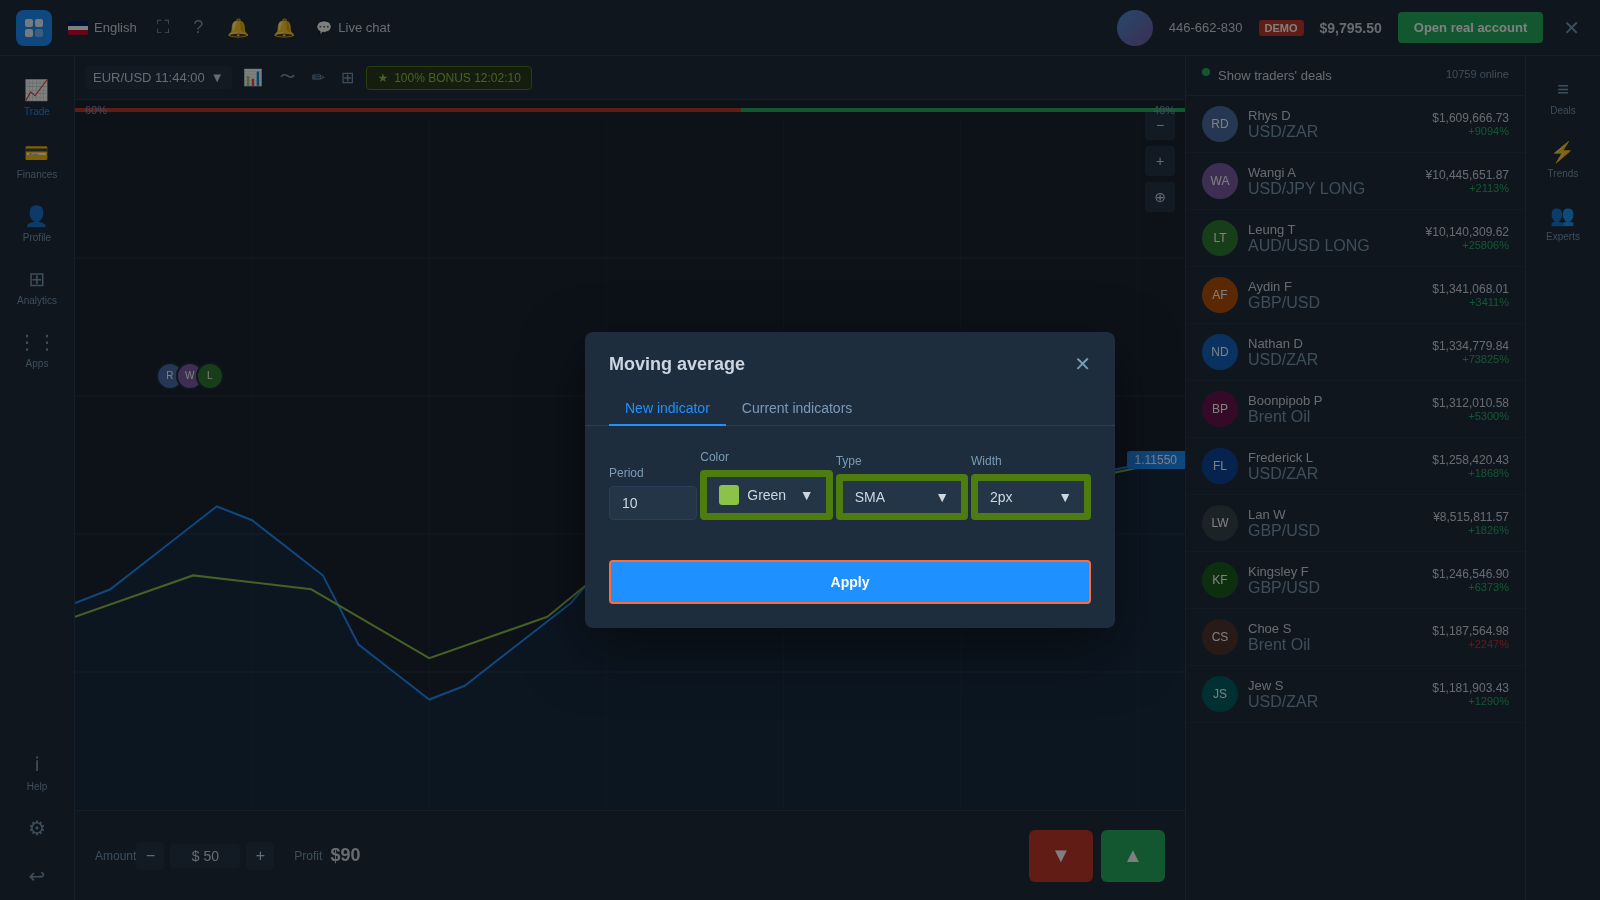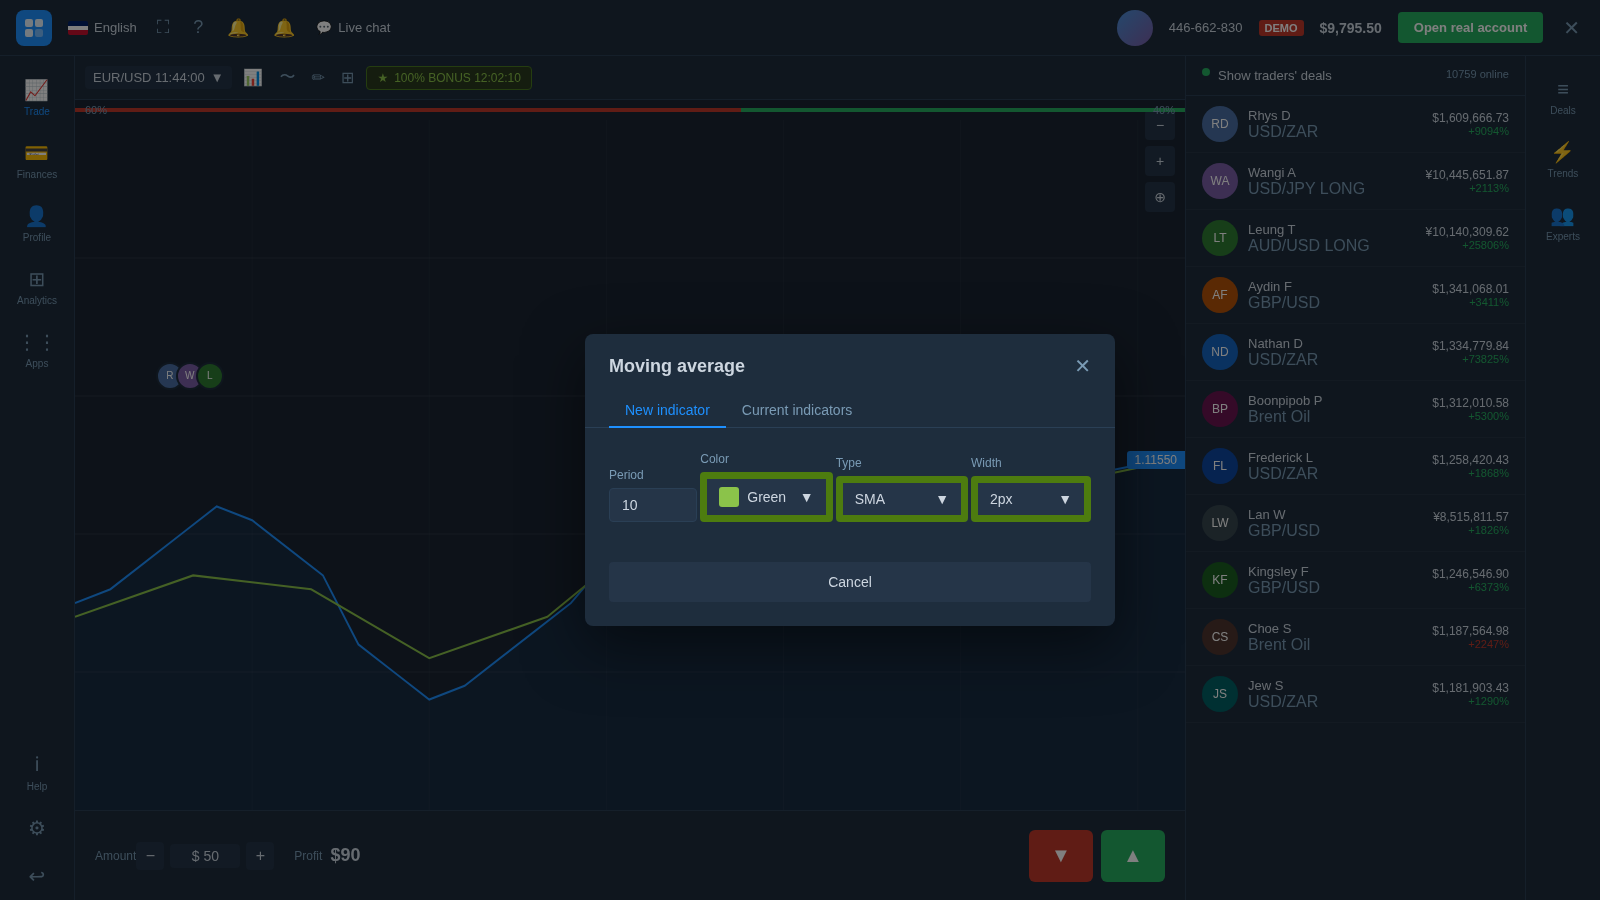--- a/index.html
+++ b/index.html
@@ -684,16 +684,16 @@
         <div class="form-group" style="flex:1;">
           <label class="form-label">Width</label>
           <div class="form-select">
             <span>2px</span>
             <span style="margin-left:auto;">▼</span>
           </div>
         </div>
       </div>
     </div>
     <div class="modal-footer">
-      <button class="cancel-btn">Cancel</button>
+      <button class="apply-btn">Apply</button>
     </div>
   </div>
 </div>
 
 </body></html>

